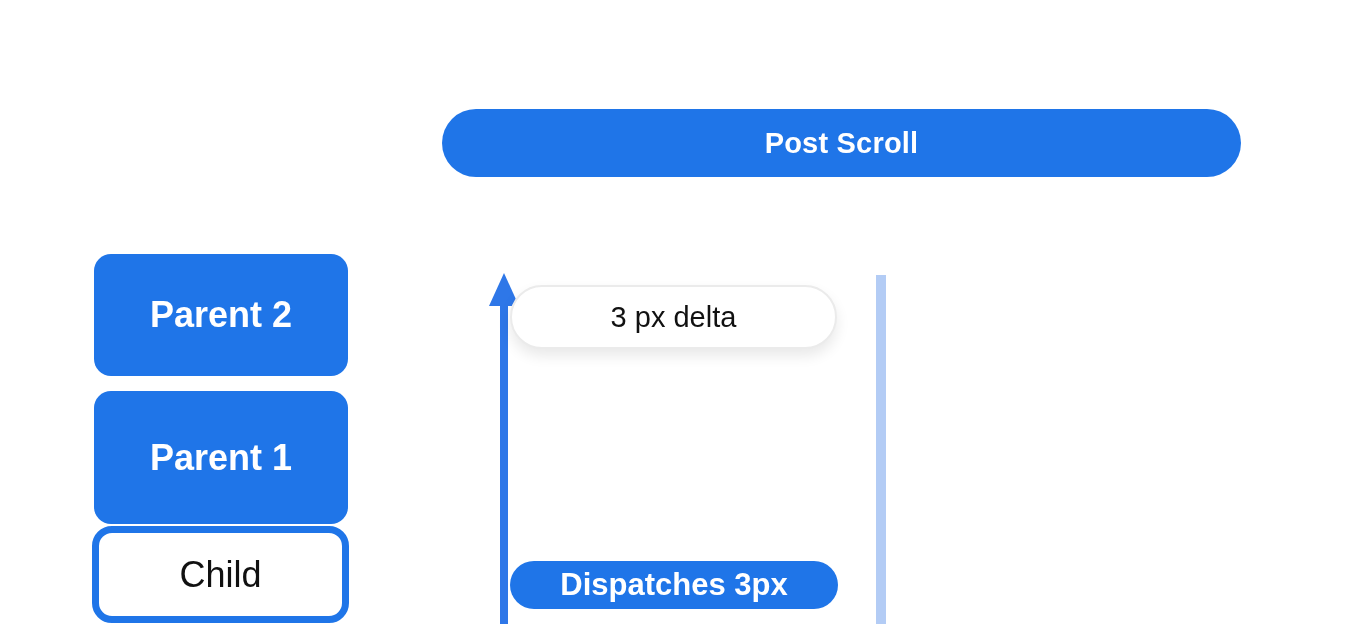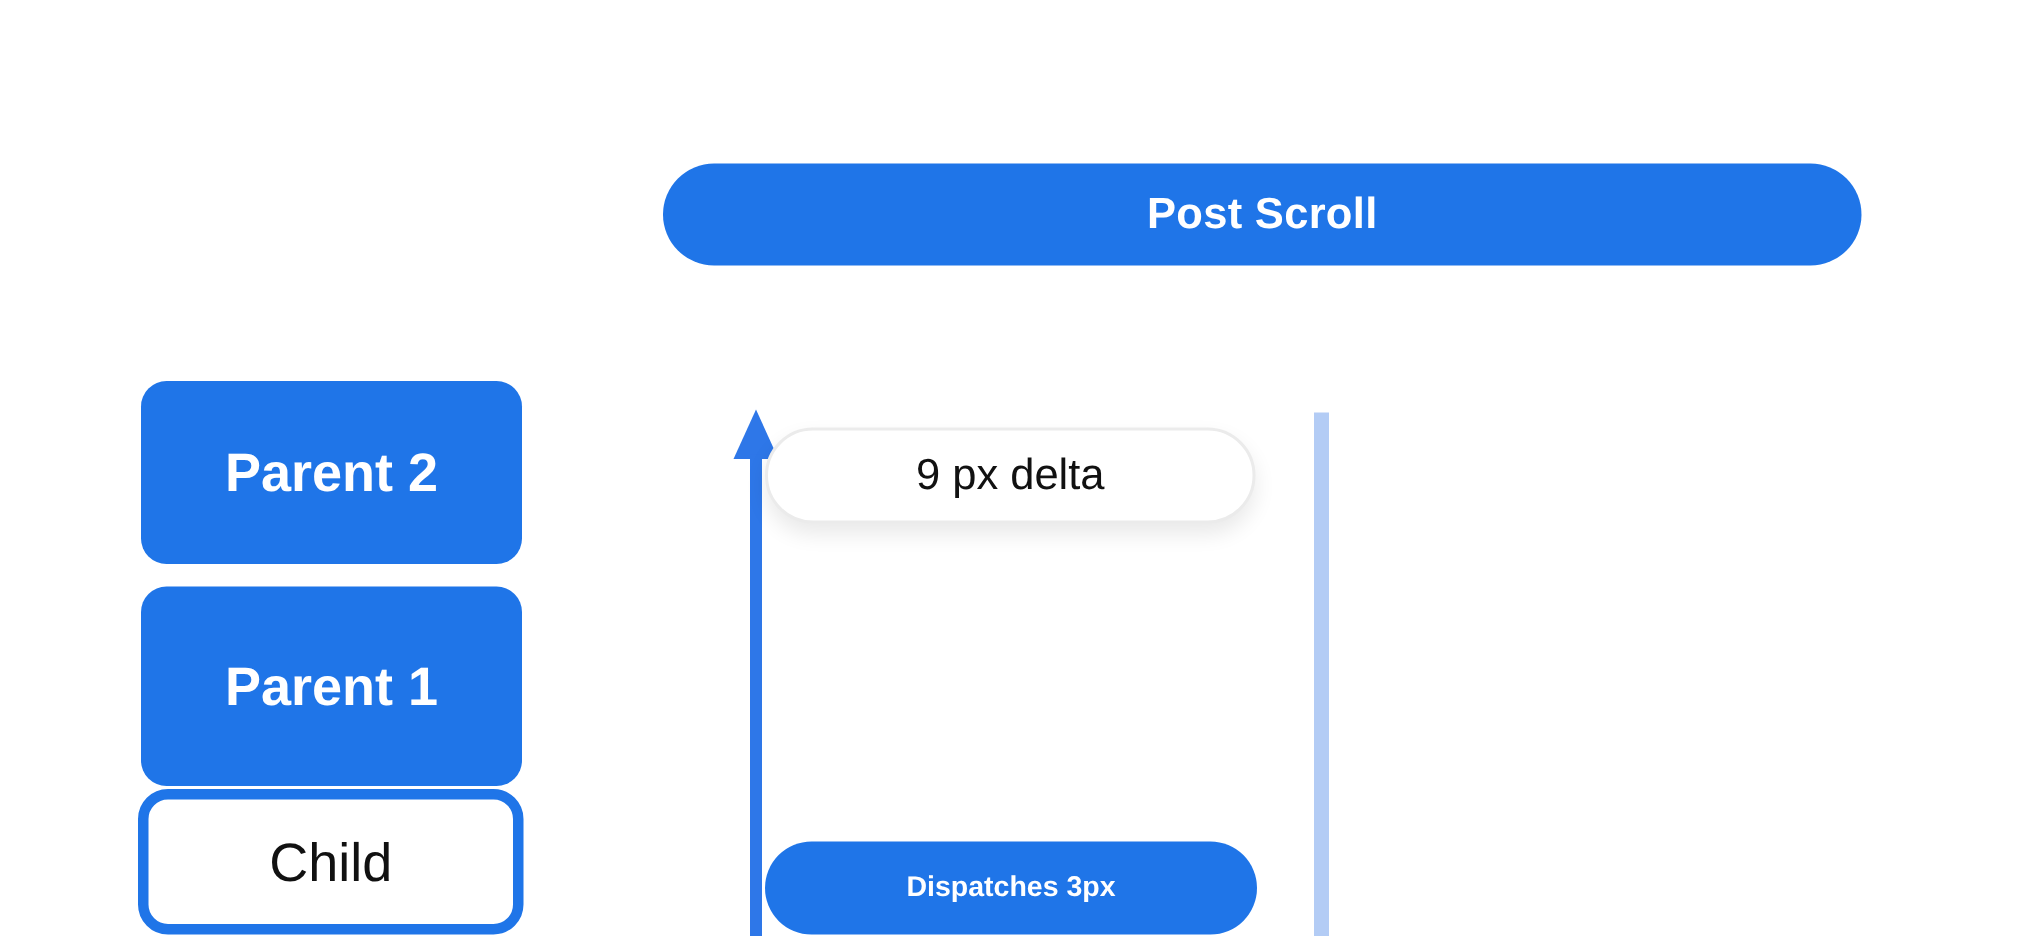--- a/index.html
+++ b/index.html
@@ -100,26 +100,26 @@
     border: 2px solid var(--pill-border);
     border-radius: 32px;
     box-shadow: 0 7px 14px rgba(0,0,0,0.09);
     display: flex; align-items: center; justify-content: center;
     color: var(--ink);
     font-size: 29px; font-weight: 500;
   }
   .dispatch-pill {
     position: absolute;
     left: 446px; top: 497px;
-    width: 328px; height: 62px;
+    width: 328px; height: 48px;
     background: var(--blue);
     border-radius: 31px;
     display: flex; align-items: center; justify-content: center;
     color: #ffffff;
-    font-size: 19px; font-weight: 700;
+    font-size: 31px; font-weight: 700;
   }
 </style>
 </head>
 <body>
 
 <div class="canvas">
 
   <div class="post-scroll-pill">Post Scroll</div>
 
   <div class="node filled parent2">Parent 2</div>
@@ -131,17 +131,17 @@
   <div class="arrow up-arrow">
     <div class="head"></div>
     <div class="shaft"></div>
   </div>
 
   <div class="arrow down-arrow">
     <div class="shaft"></div>
     <div class="head"></div>
   </div>
 
-  <div class="delta-pill">9 px delta</div>
+  <div class="delta-pill">3 px delta</div>
 
   <div class="dispatch-pill">Dispatches 3px</div>
 
 </div>
 
 </body></html>

